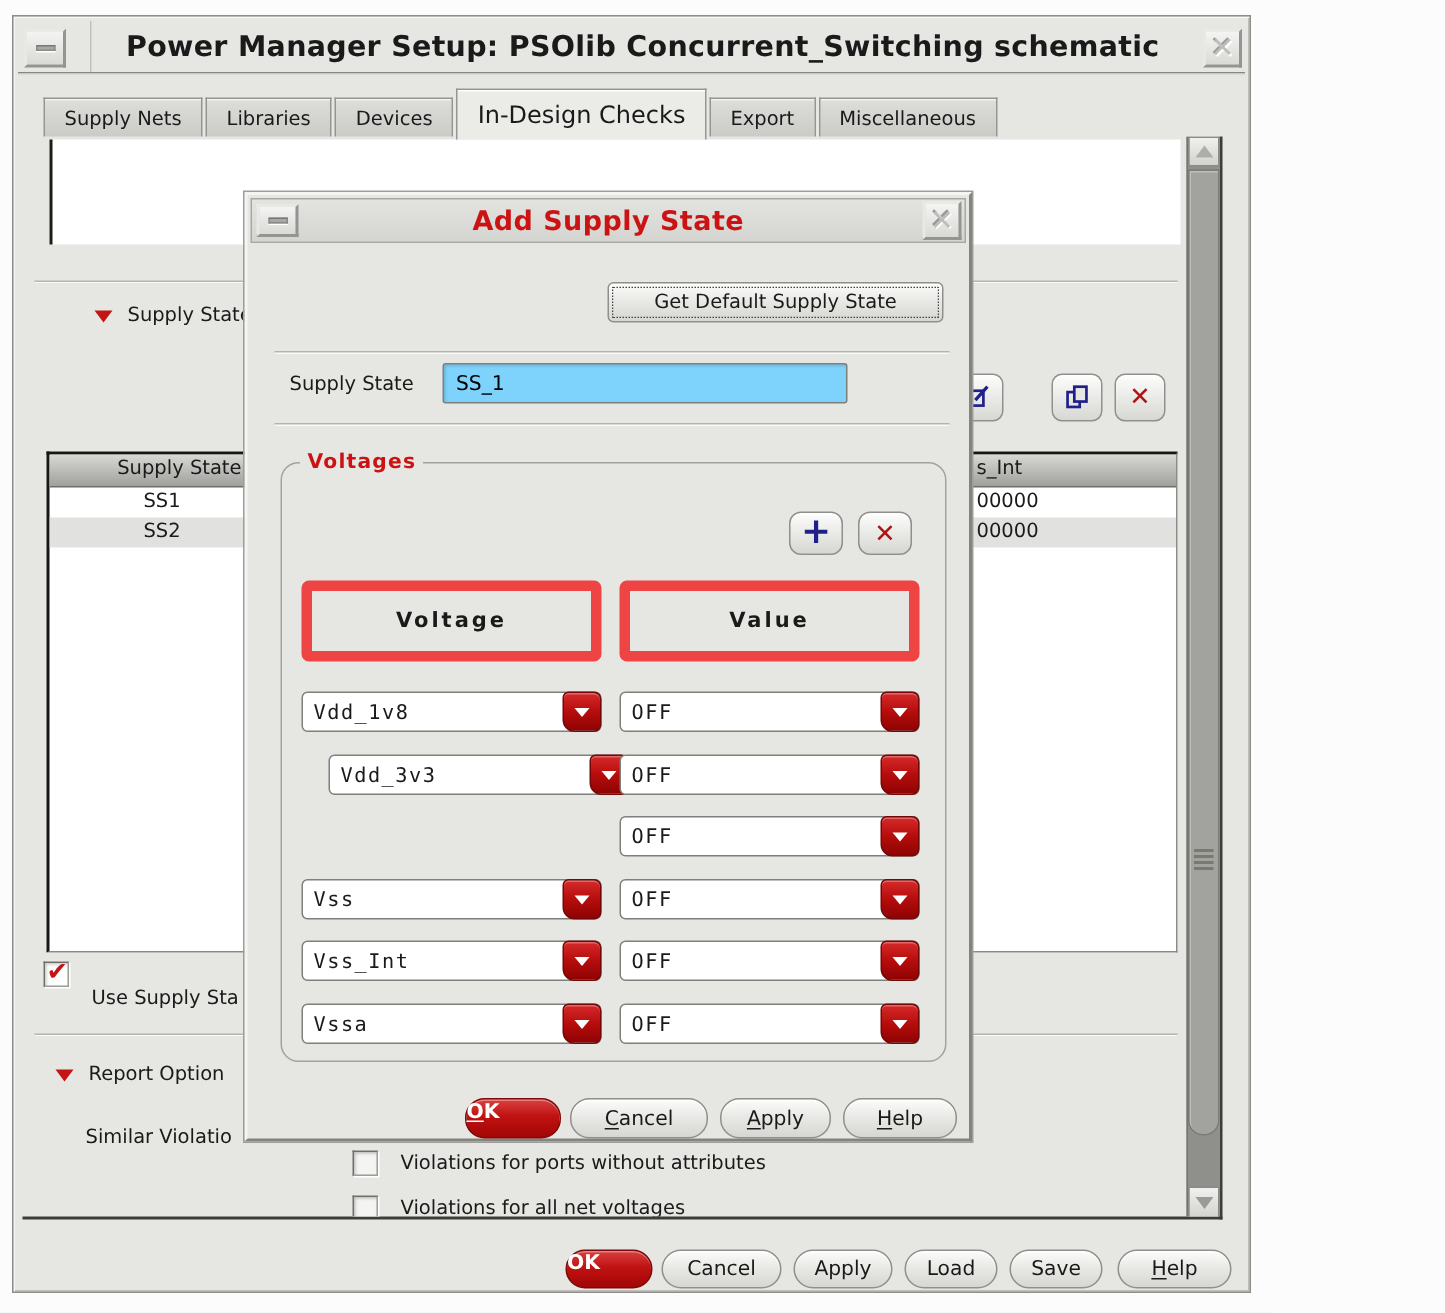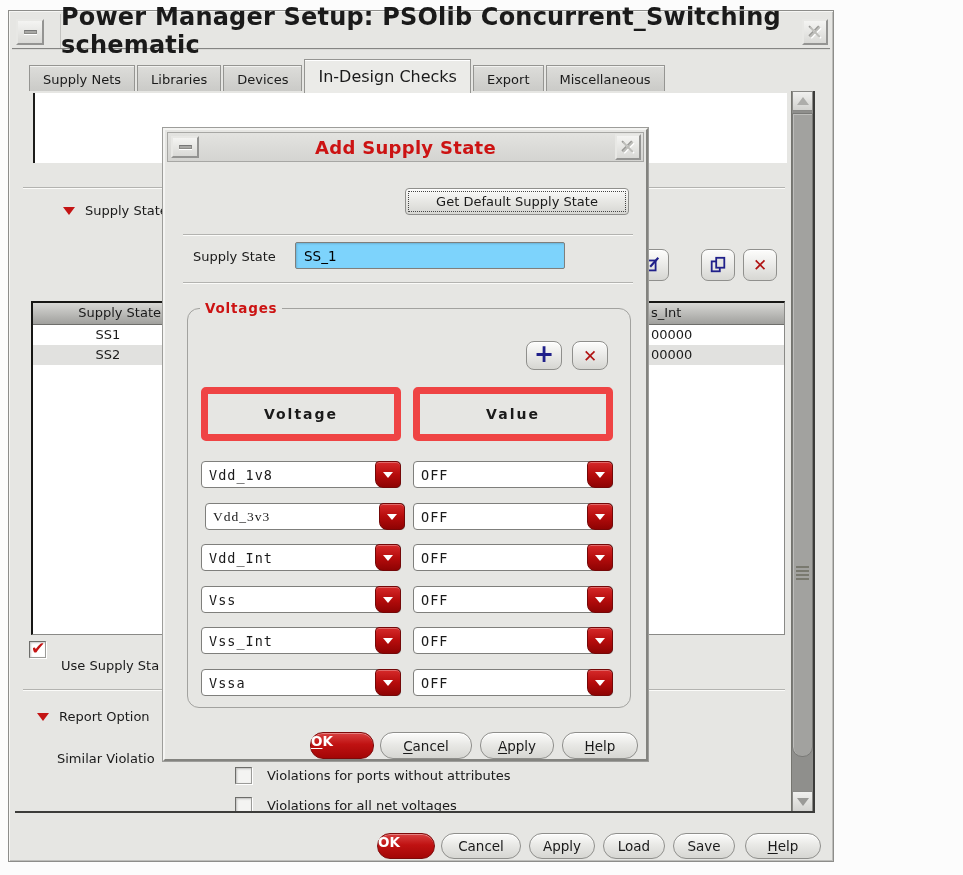--- a/index.html
+++ b/index.html
@@ -45,21 +45,21 @@
   }
   #main-titlebar {
     position:absolute; left:3px; top:3px; right:3px; height:36px;
     border-bottom:2px groove #d9d9d6; display:flex; align-items:center;
   }
   #main-min { position:absolute; left:4px; top:5px; width:28px; height:26px; }
   #main-close { position:absolute; right:2px; top:5px; width:26px; height:26px; }
   #main-title {
     position:absolute; left:48px; right:34px; top:0; height:34px;
     display:flex; align-items:center; justify-content:center;
-    font-size:24px; font-weight:bold; letter-spacing:.2px;
+    font-size:19px; font-weight:bold; letter-spacing:.2px;
     border-left:1px solid #c2c2bf;
   }
   
   #tab-bar { position:absolute; left:20px; top:48px; height:34px; display:flex; align-items:flex-end; }
   .tab {
     height:28px; padding:0 13px; margin-right:2px; display:flex; align-items:center;
     background:linear-gradient(180deg,#dddddA,#c9c9c6);
     border:1px solid #959592; border-bottom:none; font-size:13px; white-space:nowrap;
     box-shadow:inset 0 1px 0 #f2f2f0;
     text-align:right;
@@ -347,39 +347,33 @@
             <span class="drop-tri"></span>
           </span>
       </div>
       <div class="combo" style="left:225px; top:152px;">
         <span>OFF</span>
         <span class="drop">
             <span class="drop-tri"></span>
           </span>
       </div>
 
-      <div class="combo" style="left:17px; top:194px;font-family:Liberation Serif, serif;">
+      <div class="combo" style="left:31px; top:194px;">
         <span>Vdd_3v3</span>
         <span class="drop">
             <span class="drop-tri"></span>
           </span>
       </div>
       <div class="combo" style="left:225px; top:194px;">
         <span>OFF</span>
         <span class="drop">
             <span class="drop-tri"></span>
           </span>
       </div>
 
-      <div class="combo" style="left:13px; top:235px;">
-        <span>Vdd_Int</span>
-        <span class="drop">
-            <span class="drop-tri"></span>
-          </span>
-      </div>
       <div class="combo" style="left:225px; top:235px;">
         <span>OFF</span>
         <span class="drop">
             <span class="drop-tri"></span>
           </span>
       </div>
 
       <div class="combo" style="left:13px; top:277px;">
         <span>Vss</span>
         <span class="drop">

